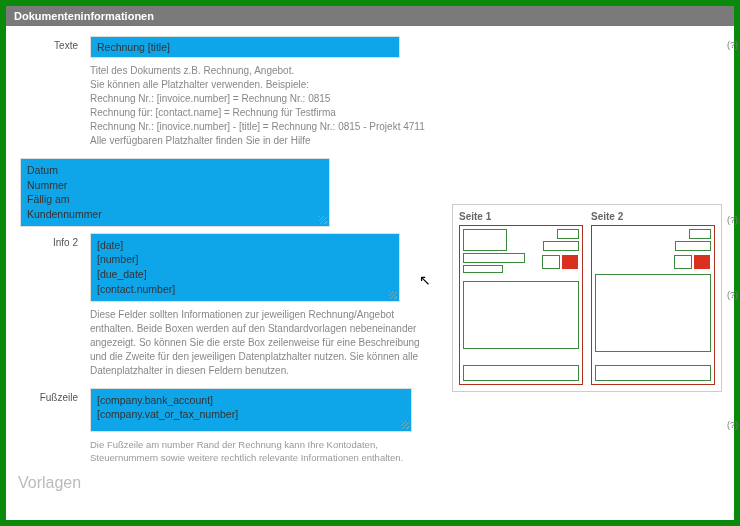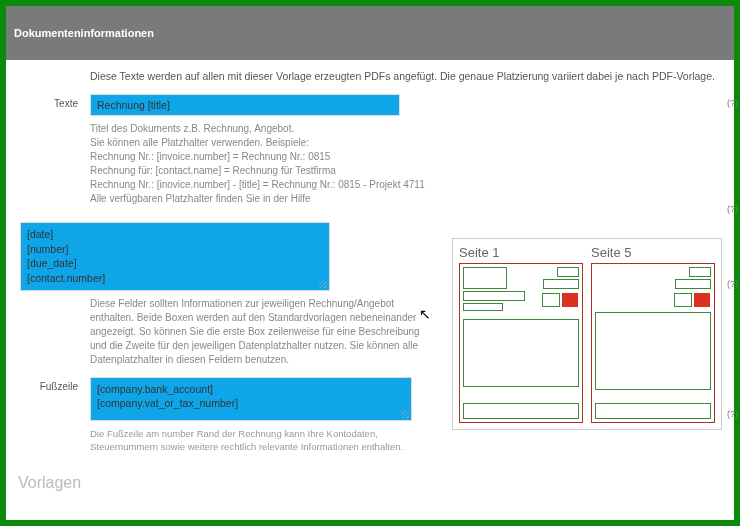--- a/index.html
+++ b/index.html
@@ -1,72 +1,76 @@
 <!DOCTYPE html>
 <html><head>
 <meta charset="utf-8">
 <style>
 * { box-sizing: border-box; margin: 0; padding: 0; }
 body { font-family: Arial, sans-serif; font-size: 11px; color: #333; background: #0a8a0a; width: 740px; height: 526px; overflow: hidden; }
 .outer { background: #fff; margin: 6px; height: 514px; position: relative; }
-.hdr { background: #7a7a7a; color: #fff; padding: 21px 8px; font-size: 11px; font-weight: bold; }
+.hdr { background: #7a7a7a; color: #fff; padding: 4px 8px; font-size: 11px; font-weight: bold; }
 .content { padding: 10px 14px 10px 14px; position: relative; }
 .intro { font-size: 10.5px; color: #555; margin-bottom: 12px; margin-left: 70px; }
 .row { display: flex; margin-bottom: 6px; position: relative; }
 .lbl { width: 70px; text-align: right; padding-right: 12px; font-size: 10px; color: #555; padding-top: 4px; }
 .fld { flex: 1; position: relative; }
 .inpt { border: 1px solid #ddd; padding: 4px 6px; font-size: 10.5px; color: #333; background: #0ea5e9; min-height: 20px; width: 310px; position: relative; }
 .inpt.multi { min-height: 56px; white-space: pre-line; line-height: 1.4; }
 .fz .inpt.multi { min-height: 44px; width: 322px; }
 .help { color: #888; font-size: 10px; line-height: 1.4; margin: 4px 0 10px 70px; width: 340px; }
 .q { position: absolute; right: -18px; top: 4px; font-size: 9px; color: #777; }
 .q.multi { top: auto; bottom: 2px; right: -18px; }
 .grip { position: absolute; right: 2px; bottom: 2px; width: 8px; height: 8px; background: repeating-linear-gradient(135deg,#aaa 0,#aaa 1px,transparent 1px,transparent 3px); opacity: .6; }
 .cursor { position: absolute; left: 413px; top: 246px; font-size: 14px; color: #000; pointer-events: none; z-index: 10; }
 .preview { position: absolute; right: 12px; top: 178px; width: 270px; border: 1px solid #ccc; padding: 6px; background: #fff; }
 .preview-inner { display: flex; gap: 8px; }
 .page { flex: 1; }
-.page-title { font-size: 13px; color: #666; margin-bottom: 3px; }
+.page-title { font-size: 10px; color: #666; margin-bottom: 3px; font-weight: bold; }
 .page-box { border: 1.5px solid #b03020; height: 160px; background: #fff; padding: 4px; position: relative; }
 .g { border: 1px solid #3a8a3a; position: absolute; background: #fff; }
 .red { background: #d93020; border: none; position: absolute; }
 .footer-label { position: absolute; left: 12px; bottom: 28px; font-size: 16px; color: #bbb; }
 .footer-help { color: #999; font-size: 9.5px; margin-left: 70px; width: 340px; line-height: 1.4; }
 </style>
 </head>
 <body>
 
 <div class="outer">
   <div class="hdr">
     <span>Dokumenteninformationen</span>
   </div>
   <div class="content">
-    <div class="intro">Diese Texte werden auf allen mit dieser Vorlage erzeugten PDFs angefügt. Die genaue Platzierung variiert dabei je nach PDF-Vorlage.</div>
 
     <div class="row">
       <div class="lbl">Texte</div>
       <div class="fld">
         <div class="inpt">Rechnung [title]</div>
         <span class="q">(?)</span>
       </div>
     </div>
     <div class="help" style="white-space:pre-line;">Titel des Dokuments z.B. Rechnung, Angebot.
 Sie können alle Platzhalter verwenden. Beispiele:
 Rechnung Nr.: [invoice.number] = Rechnung Nr.: 0815
 Rechnung für: [contact.name] = Rechnung für Testfirma
 Rechnung Nr.: [inovice.number] - [title] = Rechnung Nr.: 0815 - Projekt 4711
 Alle verfügbaren Platzhalter finden Sie in der Hilfe</div>
 
     <div class="row">
       <div class="fld">
+        <div class="inpt multi">Datum
+Nummer
+Fällig am
+Kundennummer<div class="grip"></div></div>
         <span class="q multi">(?)</span>
       </div>
     </div>
 
     <div class="row">
+      <div class="lbl">Info 2</div>
       <div class="fld">
         <div class="inpt multi">[date]
 [number]
 [due_date]
 [contact.number]<div class="grip"></div></div>
         <span class="q multi">(?)</span>
       </div>
     </div>
     <div class="help">Diese Felder sollten Informationen zur jeweiligen Rechnung/Angebot enthalten. Beide Boxen werden auf den Standardvorlagen nebeneinander angezeigt. So können Sie die erste Box zeilenweise für eine Beschreibung und die Zweite für den jeweiligen Datenplatzhalter nutzen. Sie können alle Datenplatzhalter in diesen Feldern benutzen.</div>
 
@@ -90,21 +94,21 @@
             <div class="g" style="right:3px;top:15px;width:36px;height:10px"></div>
             <div class="g" style="left:3px;top:27px;width:62px;height:10px"></div>
             <div class="g" style="left:3px;top:39px;width:40px;height:8px"></div>
             <div class="g" style="right:22px;top:29px;width:18px;height:14px"></div>
             <div class="red" style="right:4px;top:29px;width:16px;height:14px"></div>
             <div class="g" style="left:3px;top:55px;right:3px;height:68px"></div>
             <div class="g" style="left:3px;bottom:3px;right:3px;height:16px"></div>
           </div>
         </div>
         <div class="page">
-          <div class="page-title">Seite 5</div>
+          <div class="page-title">Seite 2</div>
           <div class="page-box">
             <div class="g" style="right:3px;top:3px;width:22px;height:10px"></div>
             <div class="g" style="right:3px;top:15px;width:36px;height:10px"></div>
             <div class="g" style="right:22px;top:29px;width:18px;height:14px"></div>
             <div class="red" style="right:4px;top:29px;width:16px;height:14px"></div>
             <div class="g" style="left:3px;top:48px;right:3px;height:78px"></div>
             <div class="g" style="left:3px;bottom:3px;right:3px;height:16px"></div>
           </div>
         </div>
       </div>

